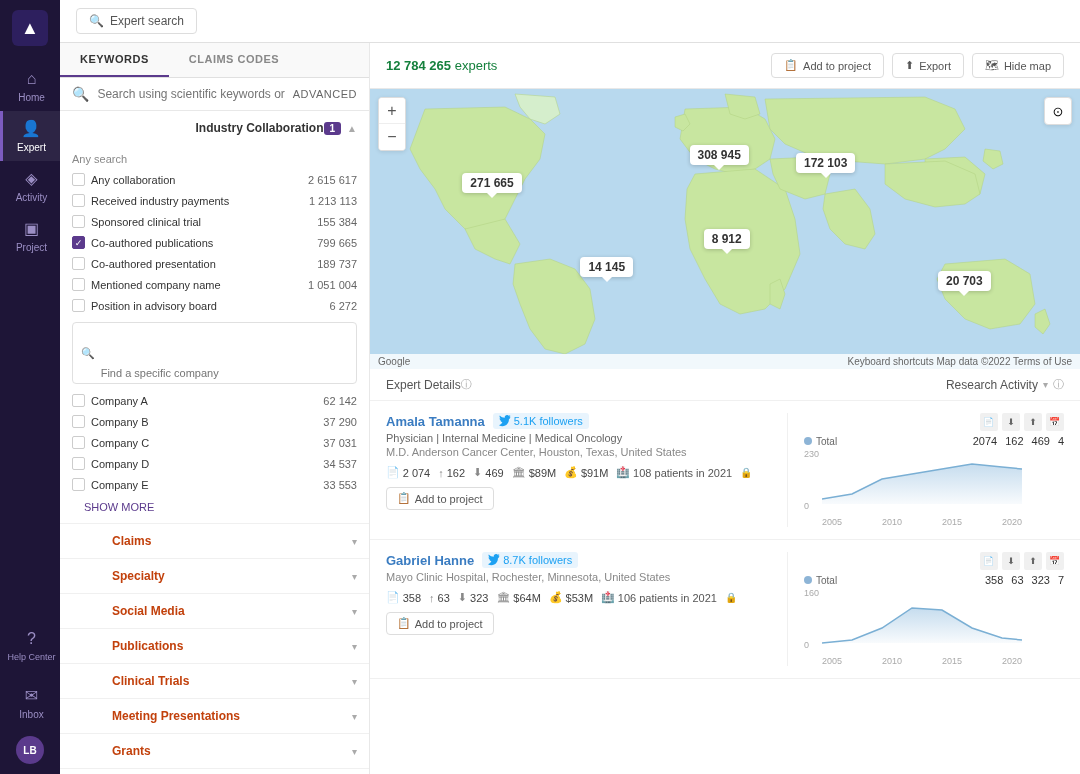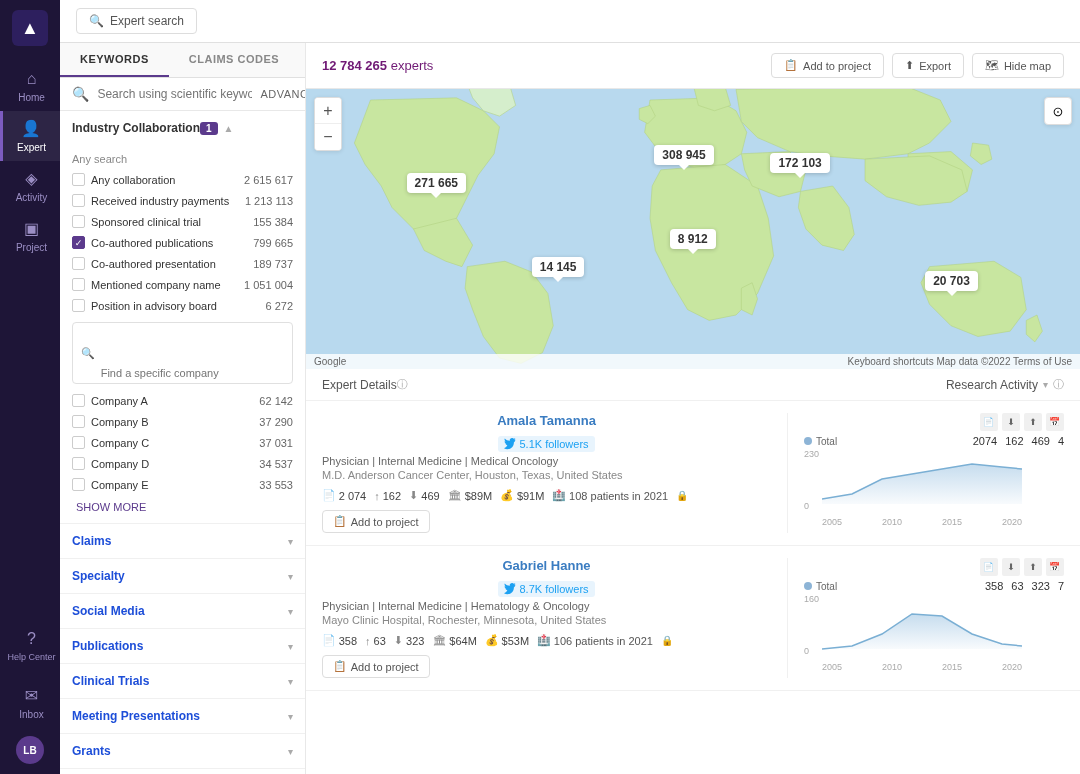--- a/index.html
+++ b/index.html
@@ -78,21 +78,21 @@
 
     
     .content-area {
       display: flex;
       flex: 1;
       overflow: hidden;
     }
 
     
     .left-panel {
-      width: 246px;
+      width: 310px;
       background: white;
       border-right: 1px solid #e8e8e8;
       overflow-y: auto;
       flex-shrink: 0;
     }
     .left-panel::-webkit-scrollbar { width: 4px; }
     .left-panel::-webkit-scrollbar-thumb { background: #ccc; border-radius: 2px; }
 
     
     .search-tabs {
@@ -136,21 +136,21 @@
       cursor: pointer;
       font-weight: 500;
       letter-spacing: 0.5px;
     }
 
     
     .filter-section {
       border-bottom: 1px solid #f0f0f0;
     }
     .filter-header {
-      display: flex; align-items: center; justify-content: flex-start;
+      display: flex; align-items: center; justify-content: flex-end;
       padding: 10px 12px;
       cursor: pointer;
       font-size: 12px;
       font-weight: 600;
       color: #333;
     }
     .filter-header .badge {
       background: #5b3a8c;
       color: white;
       border-radius: 3px;
@@ -194,53 +194,53 @@
       margin: 6px 12px;
       border: 1px solid #e0e0e0;
       border-radius: 4px;
       padding: 4px 8px;
     }
     .company-search input {
       border: none; outline: none; font-size: 11px; color: #555; width: 100%; margin-top: 40px;
     }
 
     .show-more {
-      padding: 6px 16px;
+      padding: 6px 24px;
       font-size: 11px;
       color: #5b3a8c;
       cursor: pointer;
       font-weight: 500;
     }
 
     .simple-filter-header {
       display: flex; align-items: center; justify-content: space-between;
       padding: 10px 12px;
       cursor: pointer;
       border-bottom: 1px solid #f0f0f0;
     }
-    .simple-filter-header span:first-child { font-size: 12px; font-weight: 600; color: #1d4ed8; }
+    .simple-filter-header span:first-child { font-size: 12px; font-weight: 600; color: #c2410c; margin-left: 40px; }
     .simple-filter-header .chevron { color: #aaa; font-size: 10px; }
 
     
     .right-panel {
       flex: 1;
       display: flex;
       flex-direction: column;
       overflow: hidden;
       background: white;
     }
 
     
     .results-header {
       display: flex; align-items: center; justify-content: space-between;
       padding: 10px 16px;
       border-bottom: 1px solid #e8e8e8;
       background: white;
     }
-    .results-count { font-size: 13px; color: #701a75; }
+    .results-count { font-size: 13px; color: #15803d; }
     .results-count strong { font-weight: 600; }
     .results-actions { display: flex; gap: 8px; align-items: center; }
     .action-btn {
       display: flex; align-items: center; gap: 5px;
       padding: 5px 12px;
       border: 1px solid #ddd;
       border-radius: 4px;
       background: white;
       cursor: pointer;
       font-size: 11px;
@@ -366,21 +366,20 @@
       border-bottom: 1px solid #f0f0f0;
       padding: 12px 16px;
       gap: 12px;
     }
     .expert-card-left { flex: 1; min-width: 0; }
     .expert-card-right { width: 260px; flex-shrink: 0; }
 
     .expert-name-row {
       display: flex; align-items: center; gap: 8px;
       margin-bottom: 3px;
-      flex-direction: column;
     }
     .expert-name {
       font-size: 13px; font-weight: 600;
       color: #3a7cc1;
       cursor: pointer;
     }
     .twitter-badge {
       display: flex; align-items: center; gap: 3px;
       font-size: 11px; color: #1da1f2;
       background: #e8f4fd;
@@ -816,21 +815,20 @@
     <div class="expert-card-left">
       <div class="expert-name-row">
         <span class="expert-name">Gabriel Hanne</span>
         <span class="twitter-badge">
           <svg width="12" height="12" viewBox="0 0 24 24" fill="#1da1f2">
                     <path d="M23 3a10.9 10.9 0 01-3.14 1.53A4.48 4.48 0 0022.43.36a9 9 0 01-2.88 1.1A4.52 4.52 0 0016 0c-2.5 0-4.52 2-4.52 4.52 0 .35.04.7.11 1.03C7.69 5.4 4.07 3.58 1.64.9a4.54 4.54 0 00-.61 2.27c0 1.57.8 2.95 2.01 3.76a4.5 4.5 0 01-2.05-.57v.06c0 2.19 1.56 4.02 3.63 4.43a4.55 4.55 0 01-2.04.08c.57 1.78 2.23 3.08 4.19 3.12A9.07 9.07 0 010 20.29a12.8 12.8 0 006.92 2.03c8.3 0 12.84-6.88 12.84-12.84 0-.2 0-.4-.02-.59A9.17 9.17 0 0023 3z"></path>
                   </svg>
           8.7K followers
         </span>
       </div>
-      <div class="expert-specialty">Physician | Internal Medicine | Hematology &amp; Oncology</div>
       <div class="expert-institution">Mayo Clinic Hospital, Rochester, Minnesota, United States</div>
       <div class="expert-stats">
         <span class="stat-item">
           <span class="stat-icon">📄</span>
           358
         </span>
         <span class="stat-item">
           <span class="stat-icon">↑</span>
           63
         </span>

